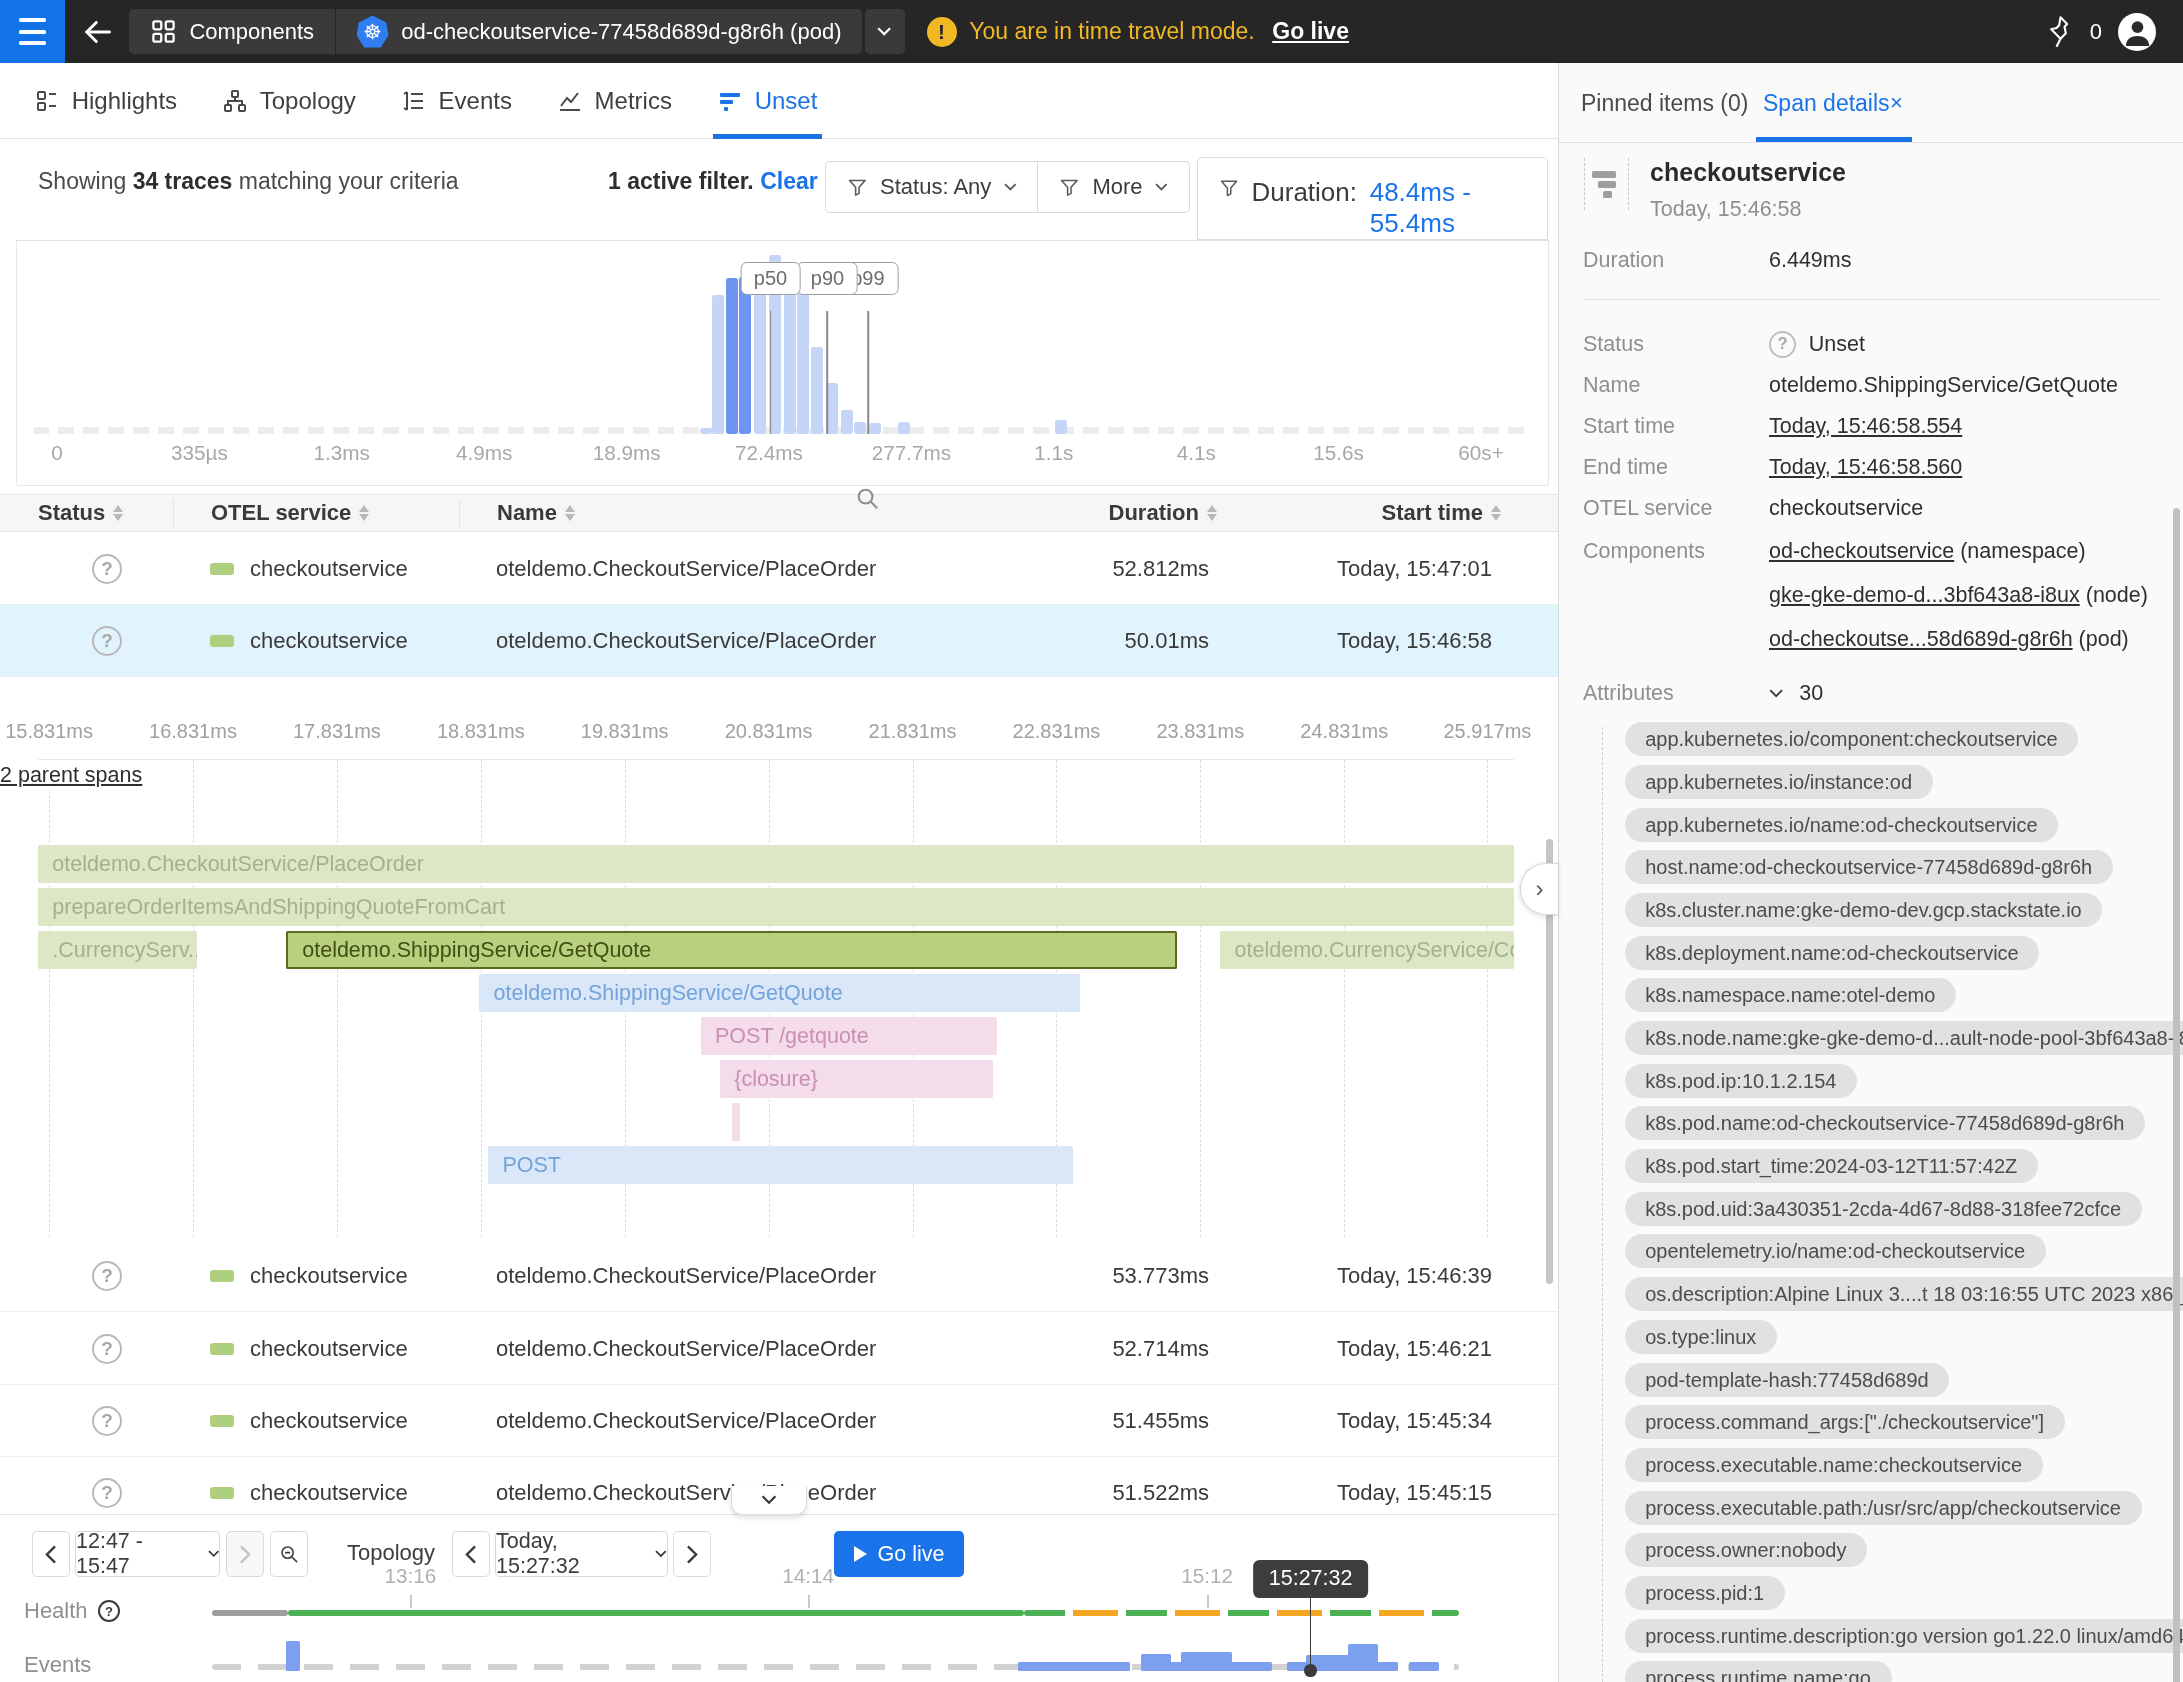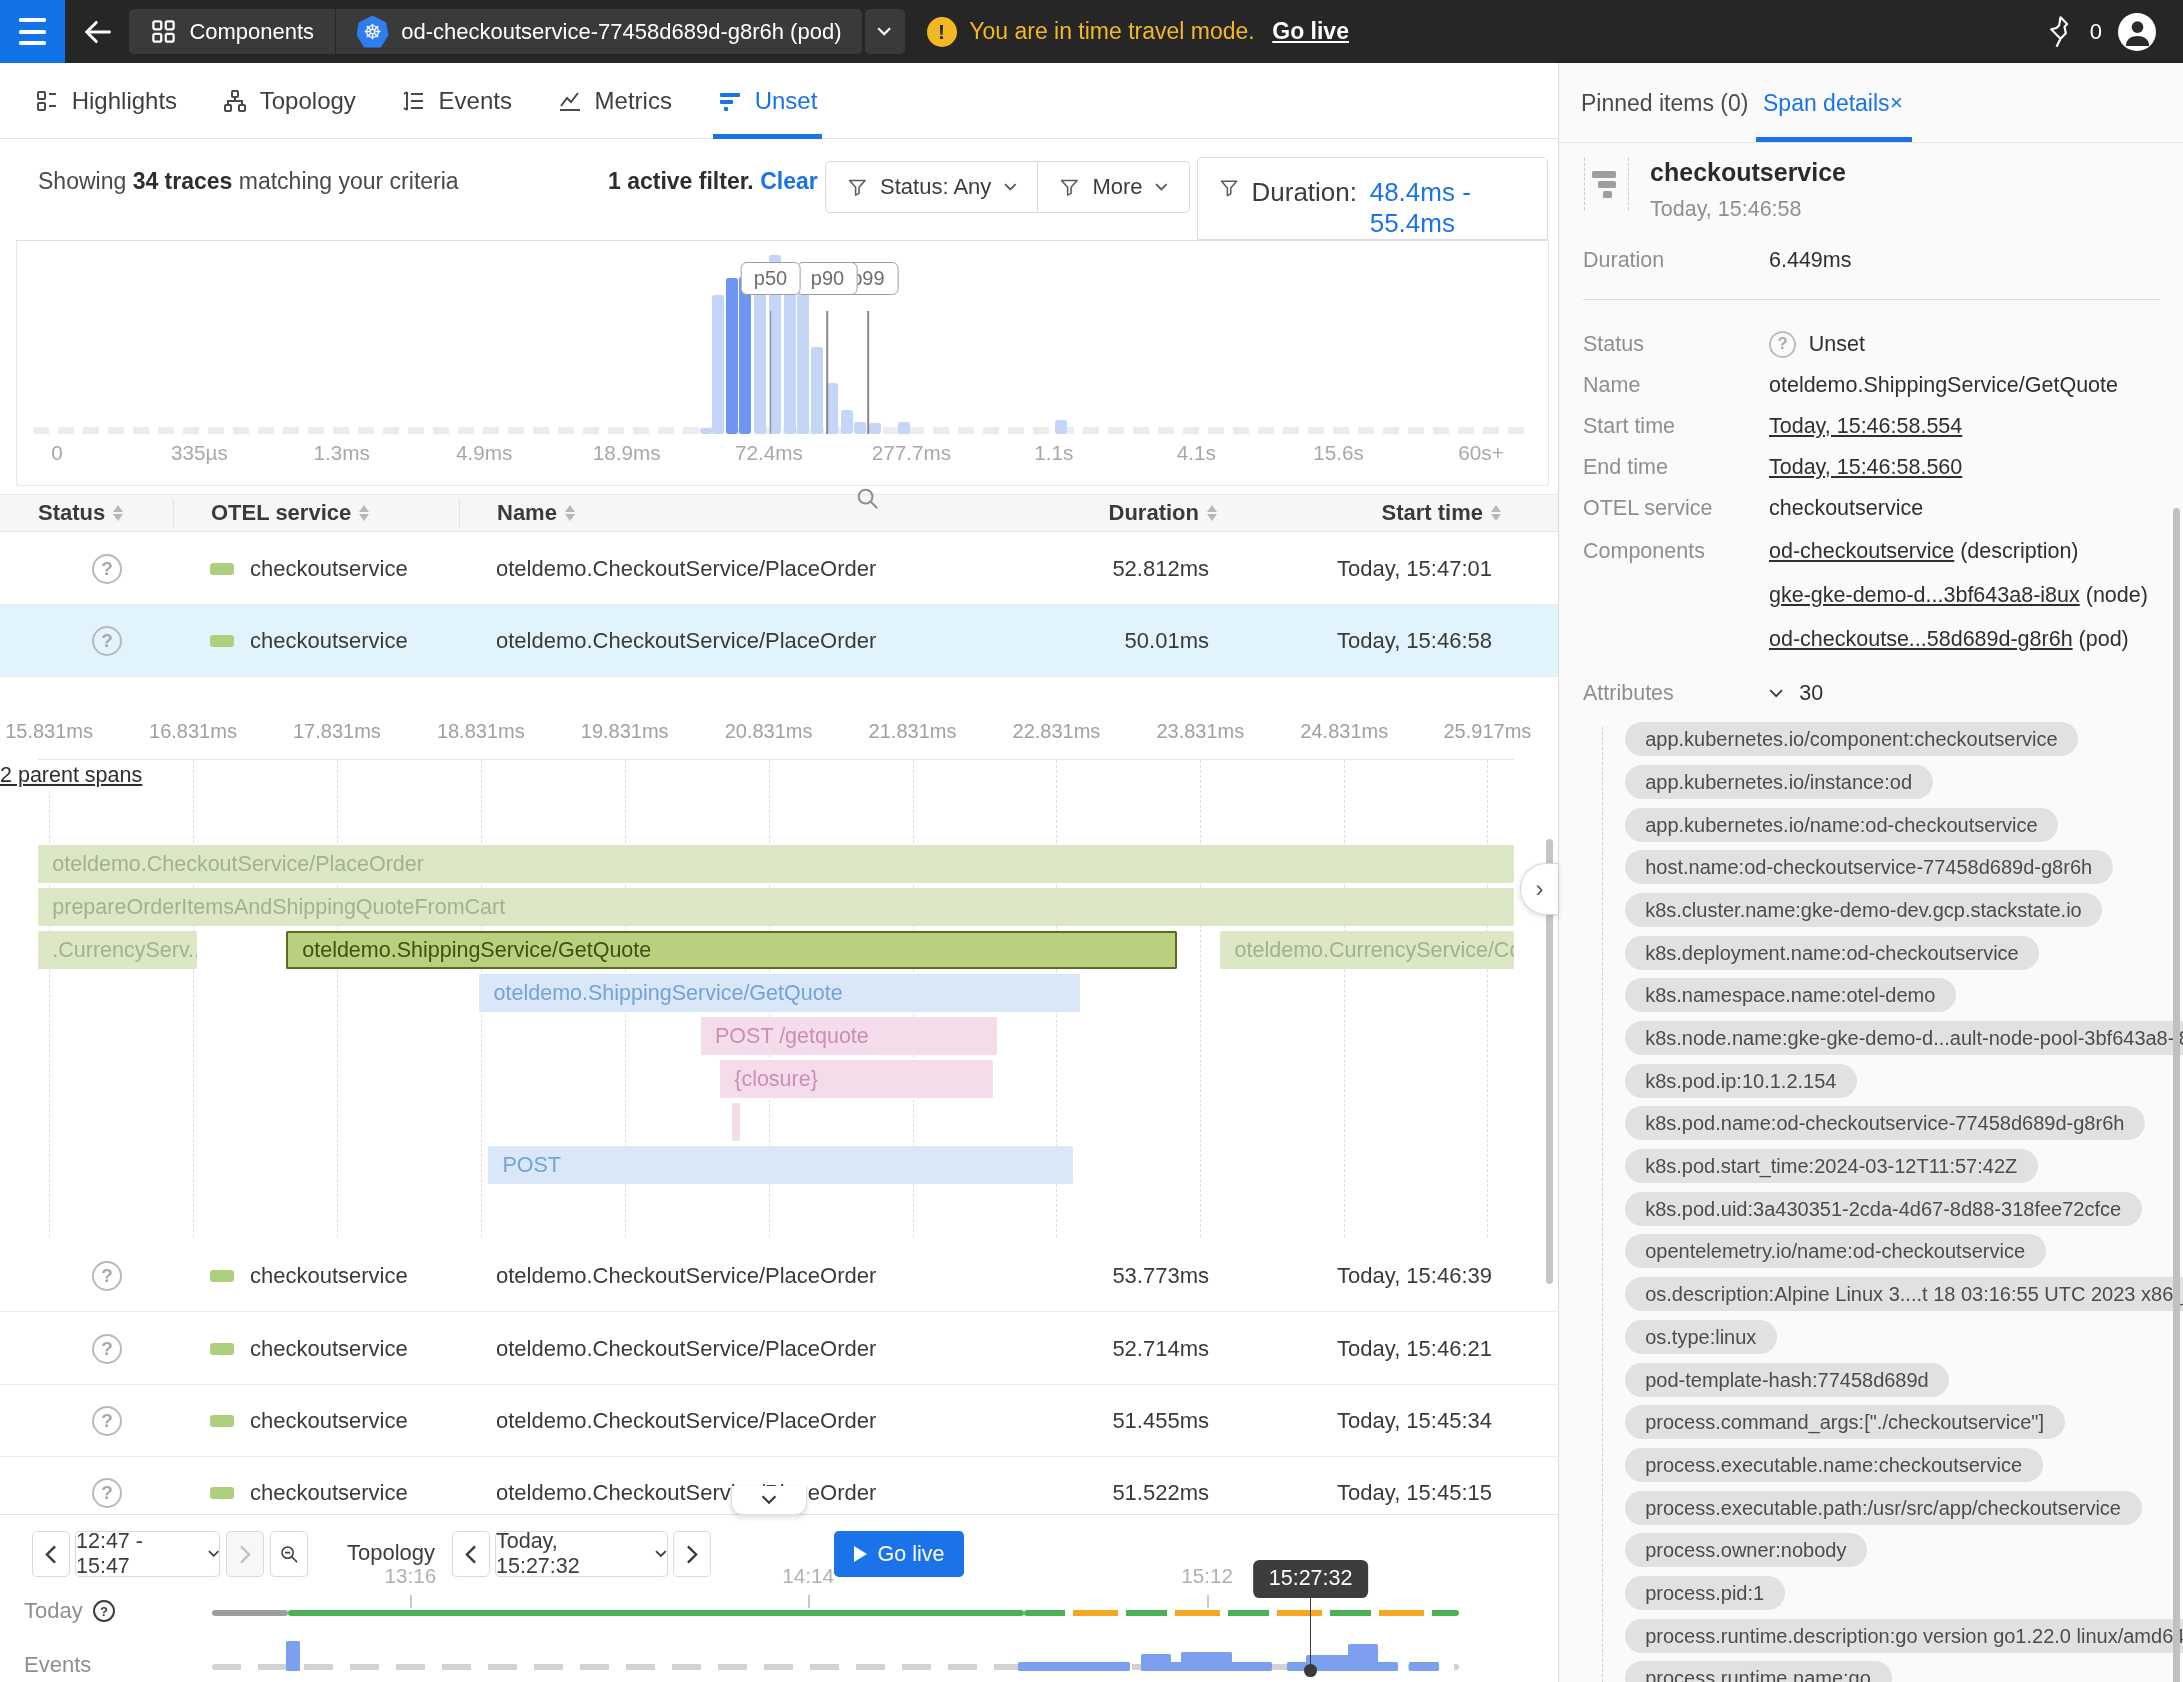--- a/index.html
+++ b/index.html
@@ -557,21 +557,21 @@
         <svg width="12" height="19" viewBox="0 0 8 14">
             <path d="M1 1l6 6-6 6" stroke="#3c3c3c" stroke-width="1.8" fill="none"></path>
           </svg>
       </div>
       <div class="bb-golive">
         <span class="play"></span>
         <span>Go live</span>
       </div>
 
       <div class="rowlabel" style="top:83px;color:#8f8f8f;">
-        <span>Today</span>
+        <span>Health</span>
         <svg width="24" height="24" viewBox="0 0 24 24" style="font-size:28px">
             <circle cx="12" cy="12" r="10" stroke="#3c3c3c" stroke-width="2" fill="none"></circle>
             <text x="12" y="17" font-size="13" text-anchor="middle" fill="#3c3c3c" font-family="Liberation Sans,sans-serif" font-weight="bold">?</text>
           </svg>
       </div>
       <div class="rowlabel" style="top:137px;">
         <span>Events</span>
       </div>
 
       <div class="tl" id="timeline">
@@ -667,21 +667,21 @@
         <span class="lab">End time</span>
         <span class="val ulink">Today, 15:46:58.560</span>
       </div>
       <div class="frow">
         <span class="lab">OTEL service</span>
         <span class="val">checkoutservice</span>
       </div>
       <div class="frow" style="align-items:flex-start;">
         <span class="lab" style="line-height:44px;">Components</span>
         <span class="val comp-val">
-          <div><span class="ulink">od-checkoutservice</span><span> (description)</span></div>
+          <div><span class="ulink">od-checkoutservice</span><span> (namespace)</span></div>
           <div><span class="ulink">gke-gke-demo-d...3bf643a8-i8ux</span><span> (node)</span></div>
           <div><span class="ulink">od-checkoutse...58d689d-g8r6h</span><span> (pod)</span></div>
         </span>
       </div>
       <div class="attr-row">
         <span class="lab">Attributes</span>
         <svg width="14.3" height="9.5" viewBox="0 0 12 8">
             <path d="M1 1l5 5 5-5" stroke="#3c3c3c" stroke-width="1.6" fill="none"></path>
           </svg>
         <span class="attr-count">30</span>

